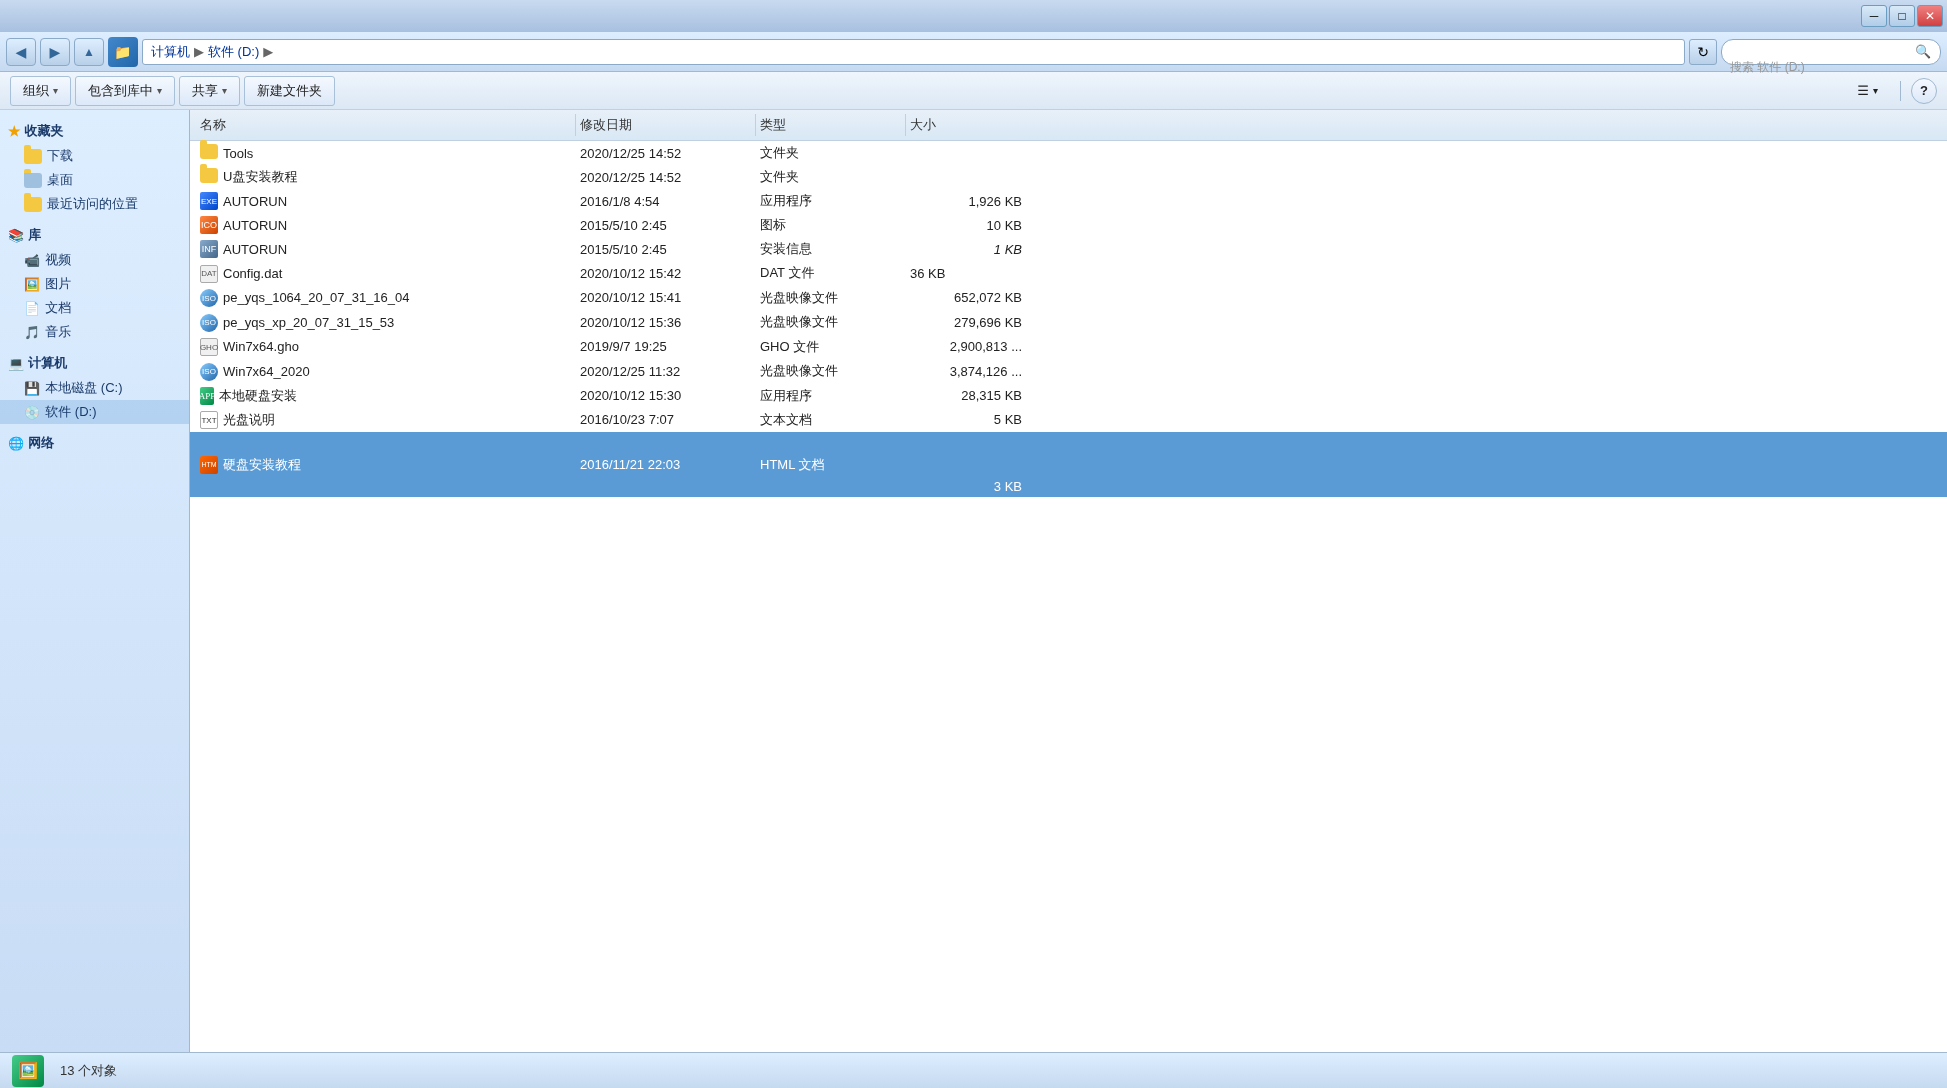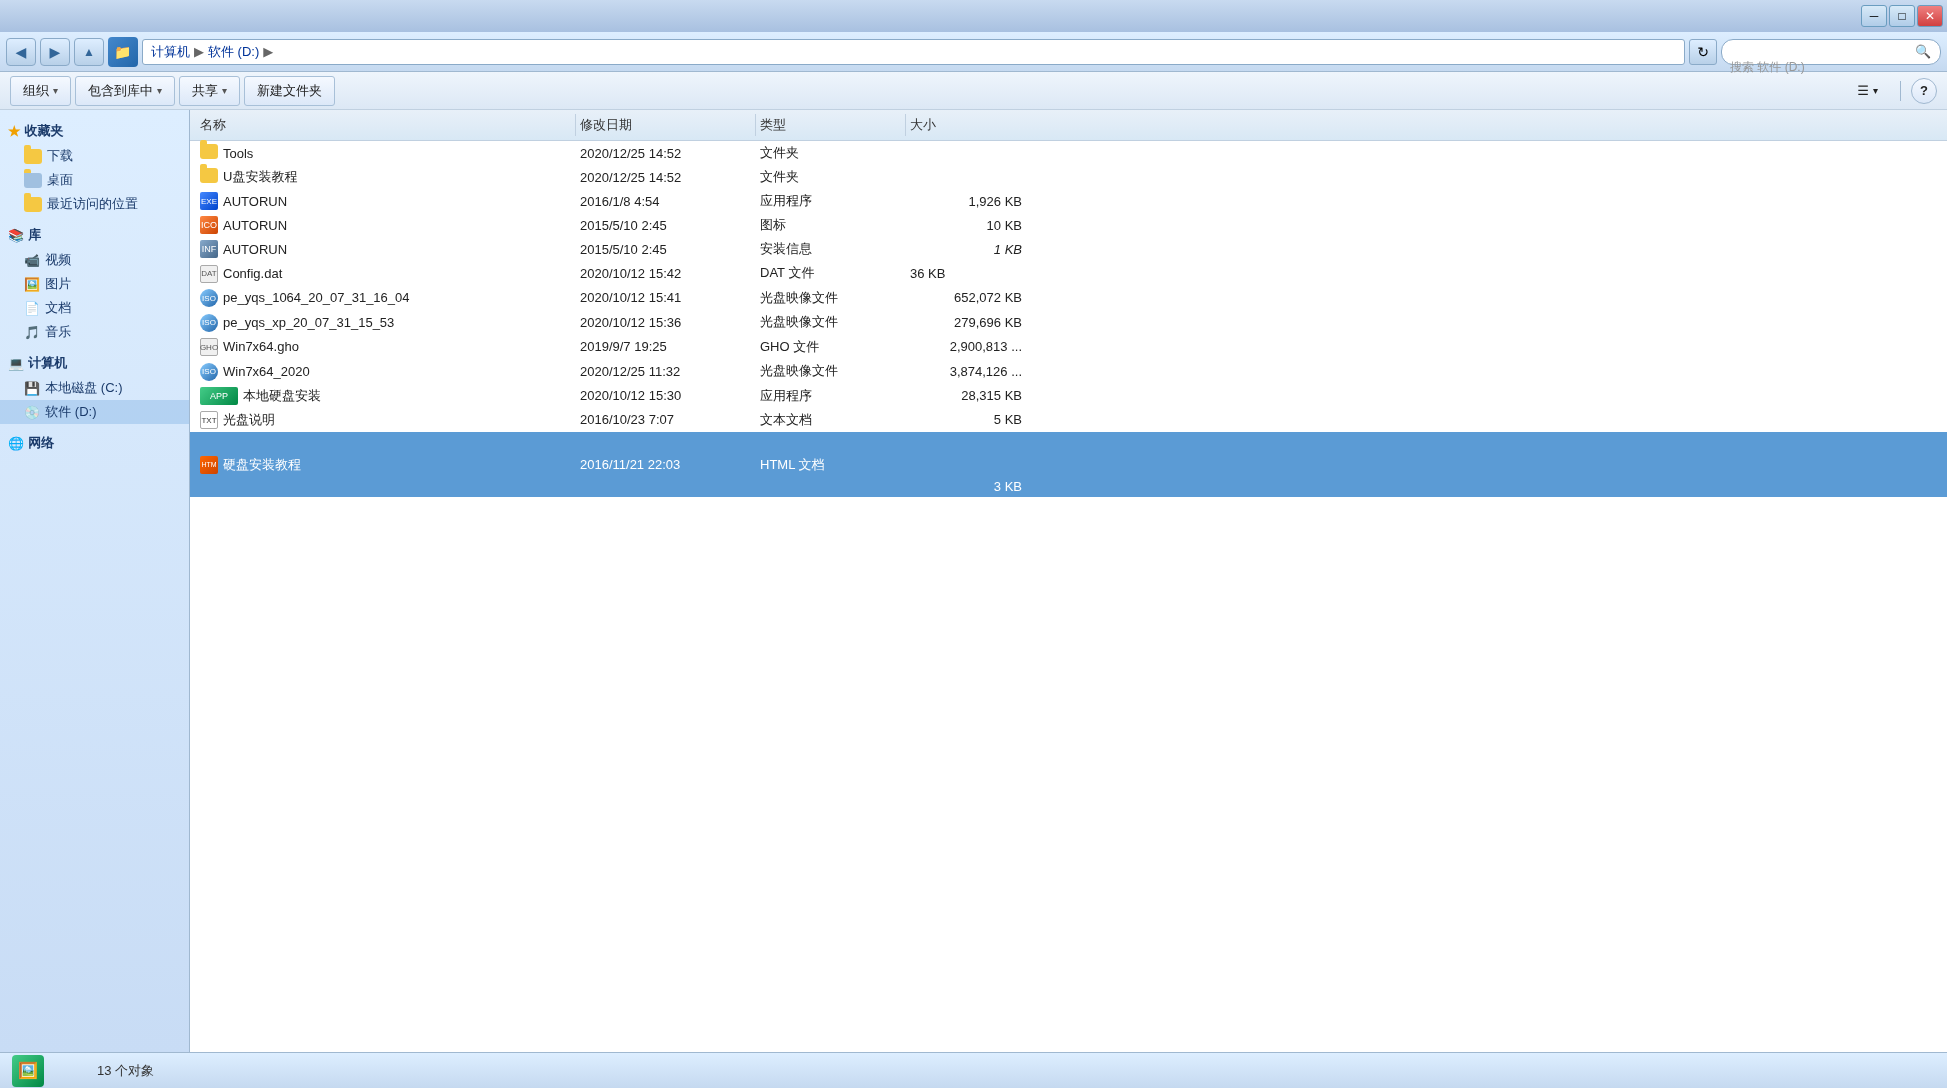--- a/index.html
+++ b/index.html
@@ -315,29 +315,30 @@
       border: 1px solid #aaa;
       border-radius: 2px;
       flex-shrink: 0;
       display: inline-flex;
       align-items: center;
       justify-content: center;
       font-size: 8px;
       color: #555;
     }
     .icon-app {
-      width: 38px; height: 18px;
+      width: 14px; height: 18px;
       background: linear-gradient(135deg, #44cc88, #008844);
       border-radius: 2px;
       flex-shrink: 0;
       display: inline-flex;
       align-items: center;
       justify-content: center;
       font-size: 9px;
       color: white;
+      font-family: Liberation Serif, serif;
     }
     .icon-txt {
       width: 18px; height: 18px;
       background: #fff;
       border: 1px solid #aaa;
       border-radius: 2px;
       flex-shrink: 0;
       display: inline-flex;
       align-items: center;
       justify-content: center;
@@ -633,14 +634,14 @@
       <div class="file-cell">2016/11/21 22:03</div>
       <div class="file-cell">HTML 文档</div>
       <div class="file-cell" style="text-align:right;margin-top:44px;">3 KB</div>
     </div>
       </div>
   </div>
 </div>
 
 <div class="status-bar">
   <div class="status-icon">🖼️</div>
-  <span style="font-size:13px;color:#333;margin-left:37px;">13 个对象</span>
+  <span style="font-size:13px;color:#333;">13 个对象</span>
 </div>
 
 </body></html>

